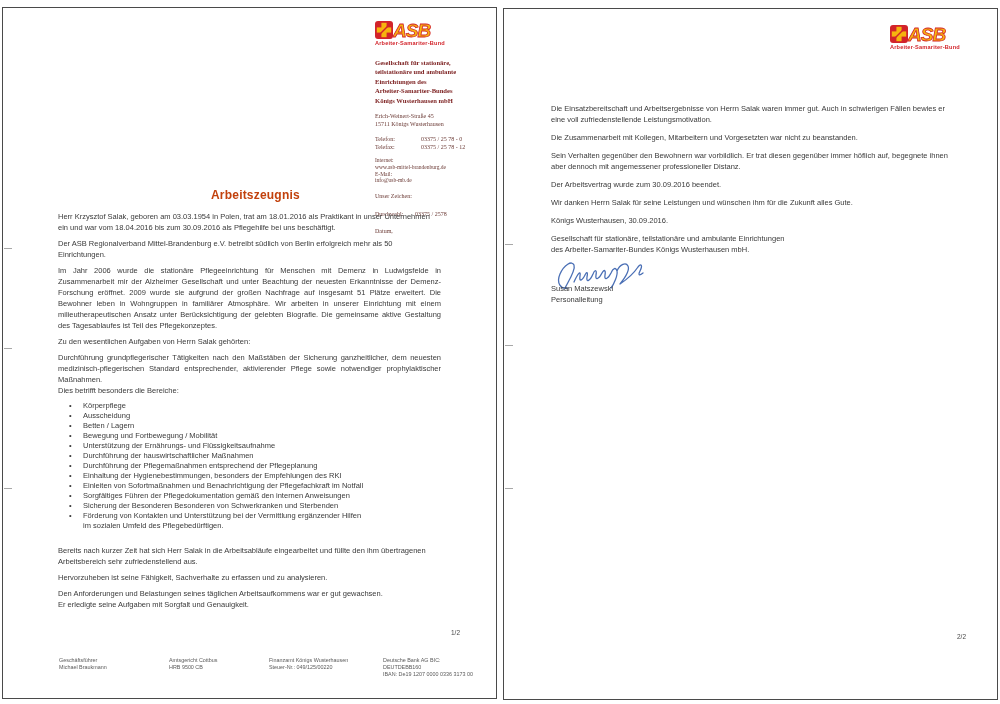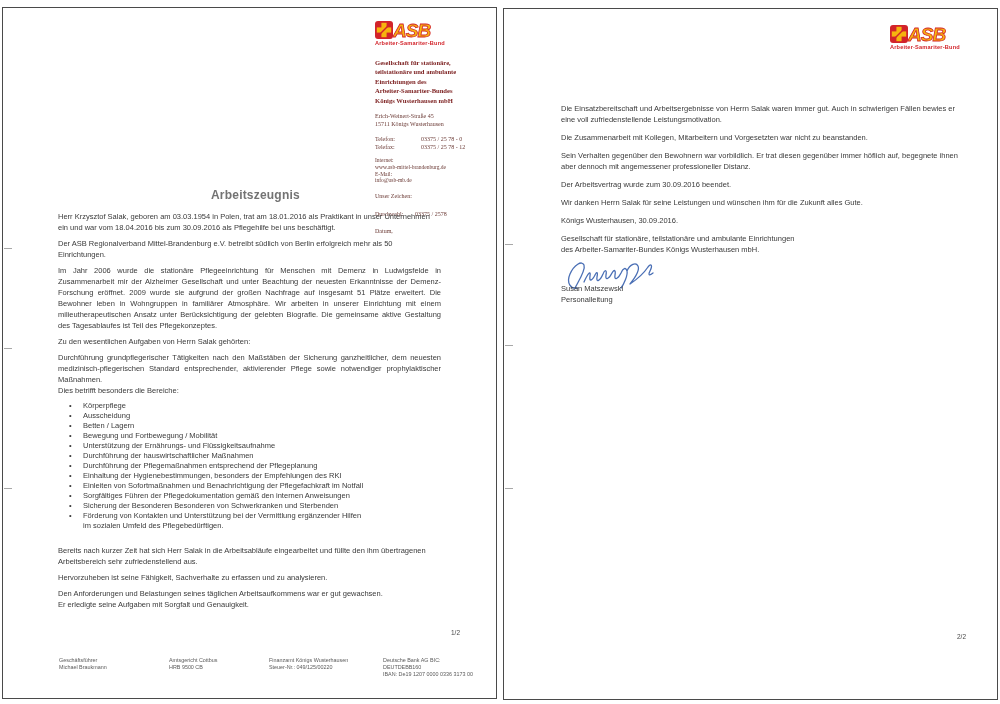--- a/index.html
+++ b/index.html
@@ -31,21 +31,21 @@
   }
   .lh-company{color:#7b1e1e;font-weight:bold;font-size:6.6px;line-height:9.4px;white-space:pre-line;margin-bottom:7px;}
   .lh-address{white-space:pre-line;margin-bottom:7px;}
   .lh-row{display:grid;grid-template-columns:46px auto;line-height:8px;}
   .lh-net{margin-top:6px;font-size:5.5px;line-height:6.8px;}
   .lh-uz{margin-top:8px;}
   .lh-dial{margin-top:10px;display:grid;grid-template-columns:40px auto;}
   .lh-datum{margin-top:9px;}
 
   
-  .doc-title{position:absolute;left:208px;top:180px;font-size:12px;font-weight:bold;color:#737373;letter-spacing:.2px;}
+  .doc-title{position:absolute;left:208px;top:180px;font-size:12px;font-weight:bold;color:#c2410c;letter-spacing:.2px;}
   .body1{position:absolute;left:55px;top:203px;width:399px;font-size:7.5px;line-height:11px;}
   .body1 p{margin:0 16px 5px 0;}
   .justify{text-align:justify;}
   .no-gap{margin-bottom:0 !important;}
   ul.tasks{list-style:none;margin:4px 0 0 0;padding:0 0 0 11px;}
   ul.tasks li{
     line-height:10px;padding-left:14px;position:relative;white-space:pre-line;
   }
   ul.tasks li::before{content:"\2022";position:absolute;left:0;top:0;}
   .closing-gap{margin-top:14px !important;}
@@ -55,21 +55,21 @@
   #page1 .page-number{left:448px;top:621px;}
   #page2 .page-number{left:453px;top:624px;}
 
   .footer{
     position:absolute;left:56px;top:649px;width:414px;
     display:grid;grid-template-columns:110px 100px 114px auto;
     font-size:5.4px;line-height:7.2px;color:#5a5a5a;
   }
 
   
-  .body2{position:absolute;left:57px;top:94px;width:402px;font-size:7.5px;line-height:11px;}
+  .body2{position:absolute;left:47px;top:94px;width:402px;font-size:7.5px;line-height:11px;}
   .body2 p{margin:0 0 7px 0;}
   .signoff{white-space:pre-line;margin-bottom:2px !important;}
   .sig-svg{display:block;margin:0 0 0 2px;}
   .signer-name{margin-top:-12px;position:relative;}
   .signer-role{line-height:11px;}
 </style>
 </head>
 <body>
 
 <div class="page" id="page1">

